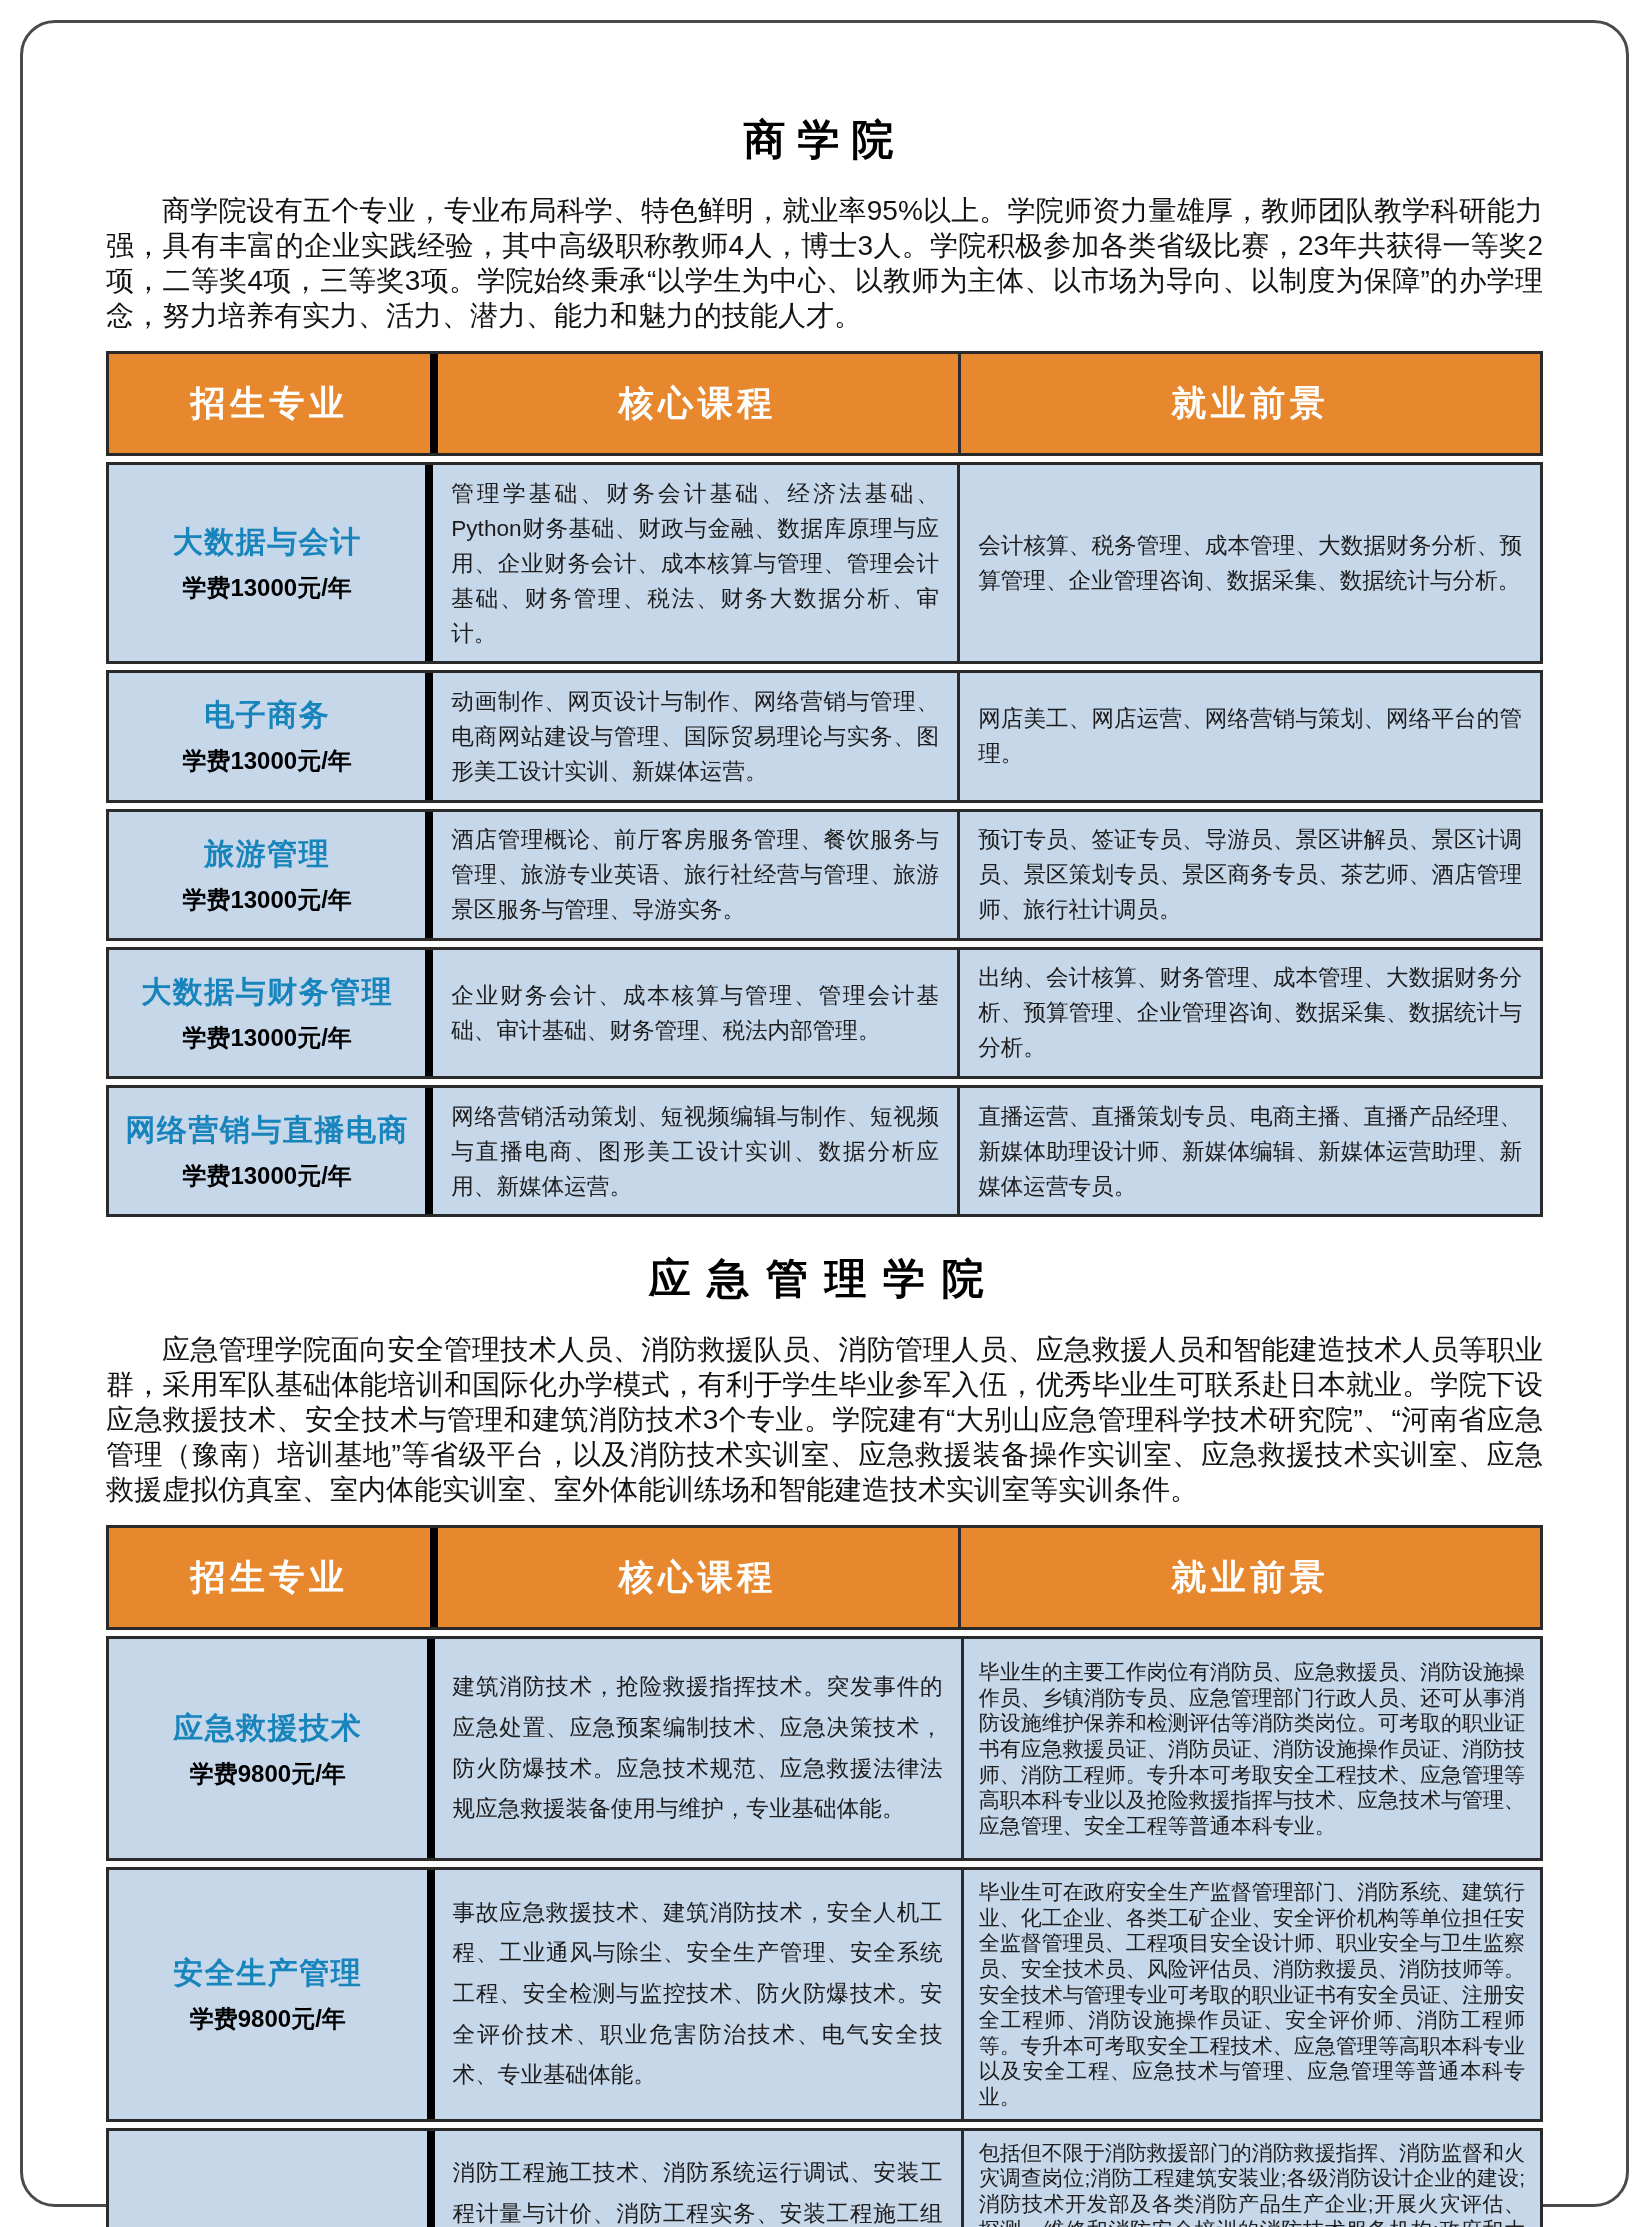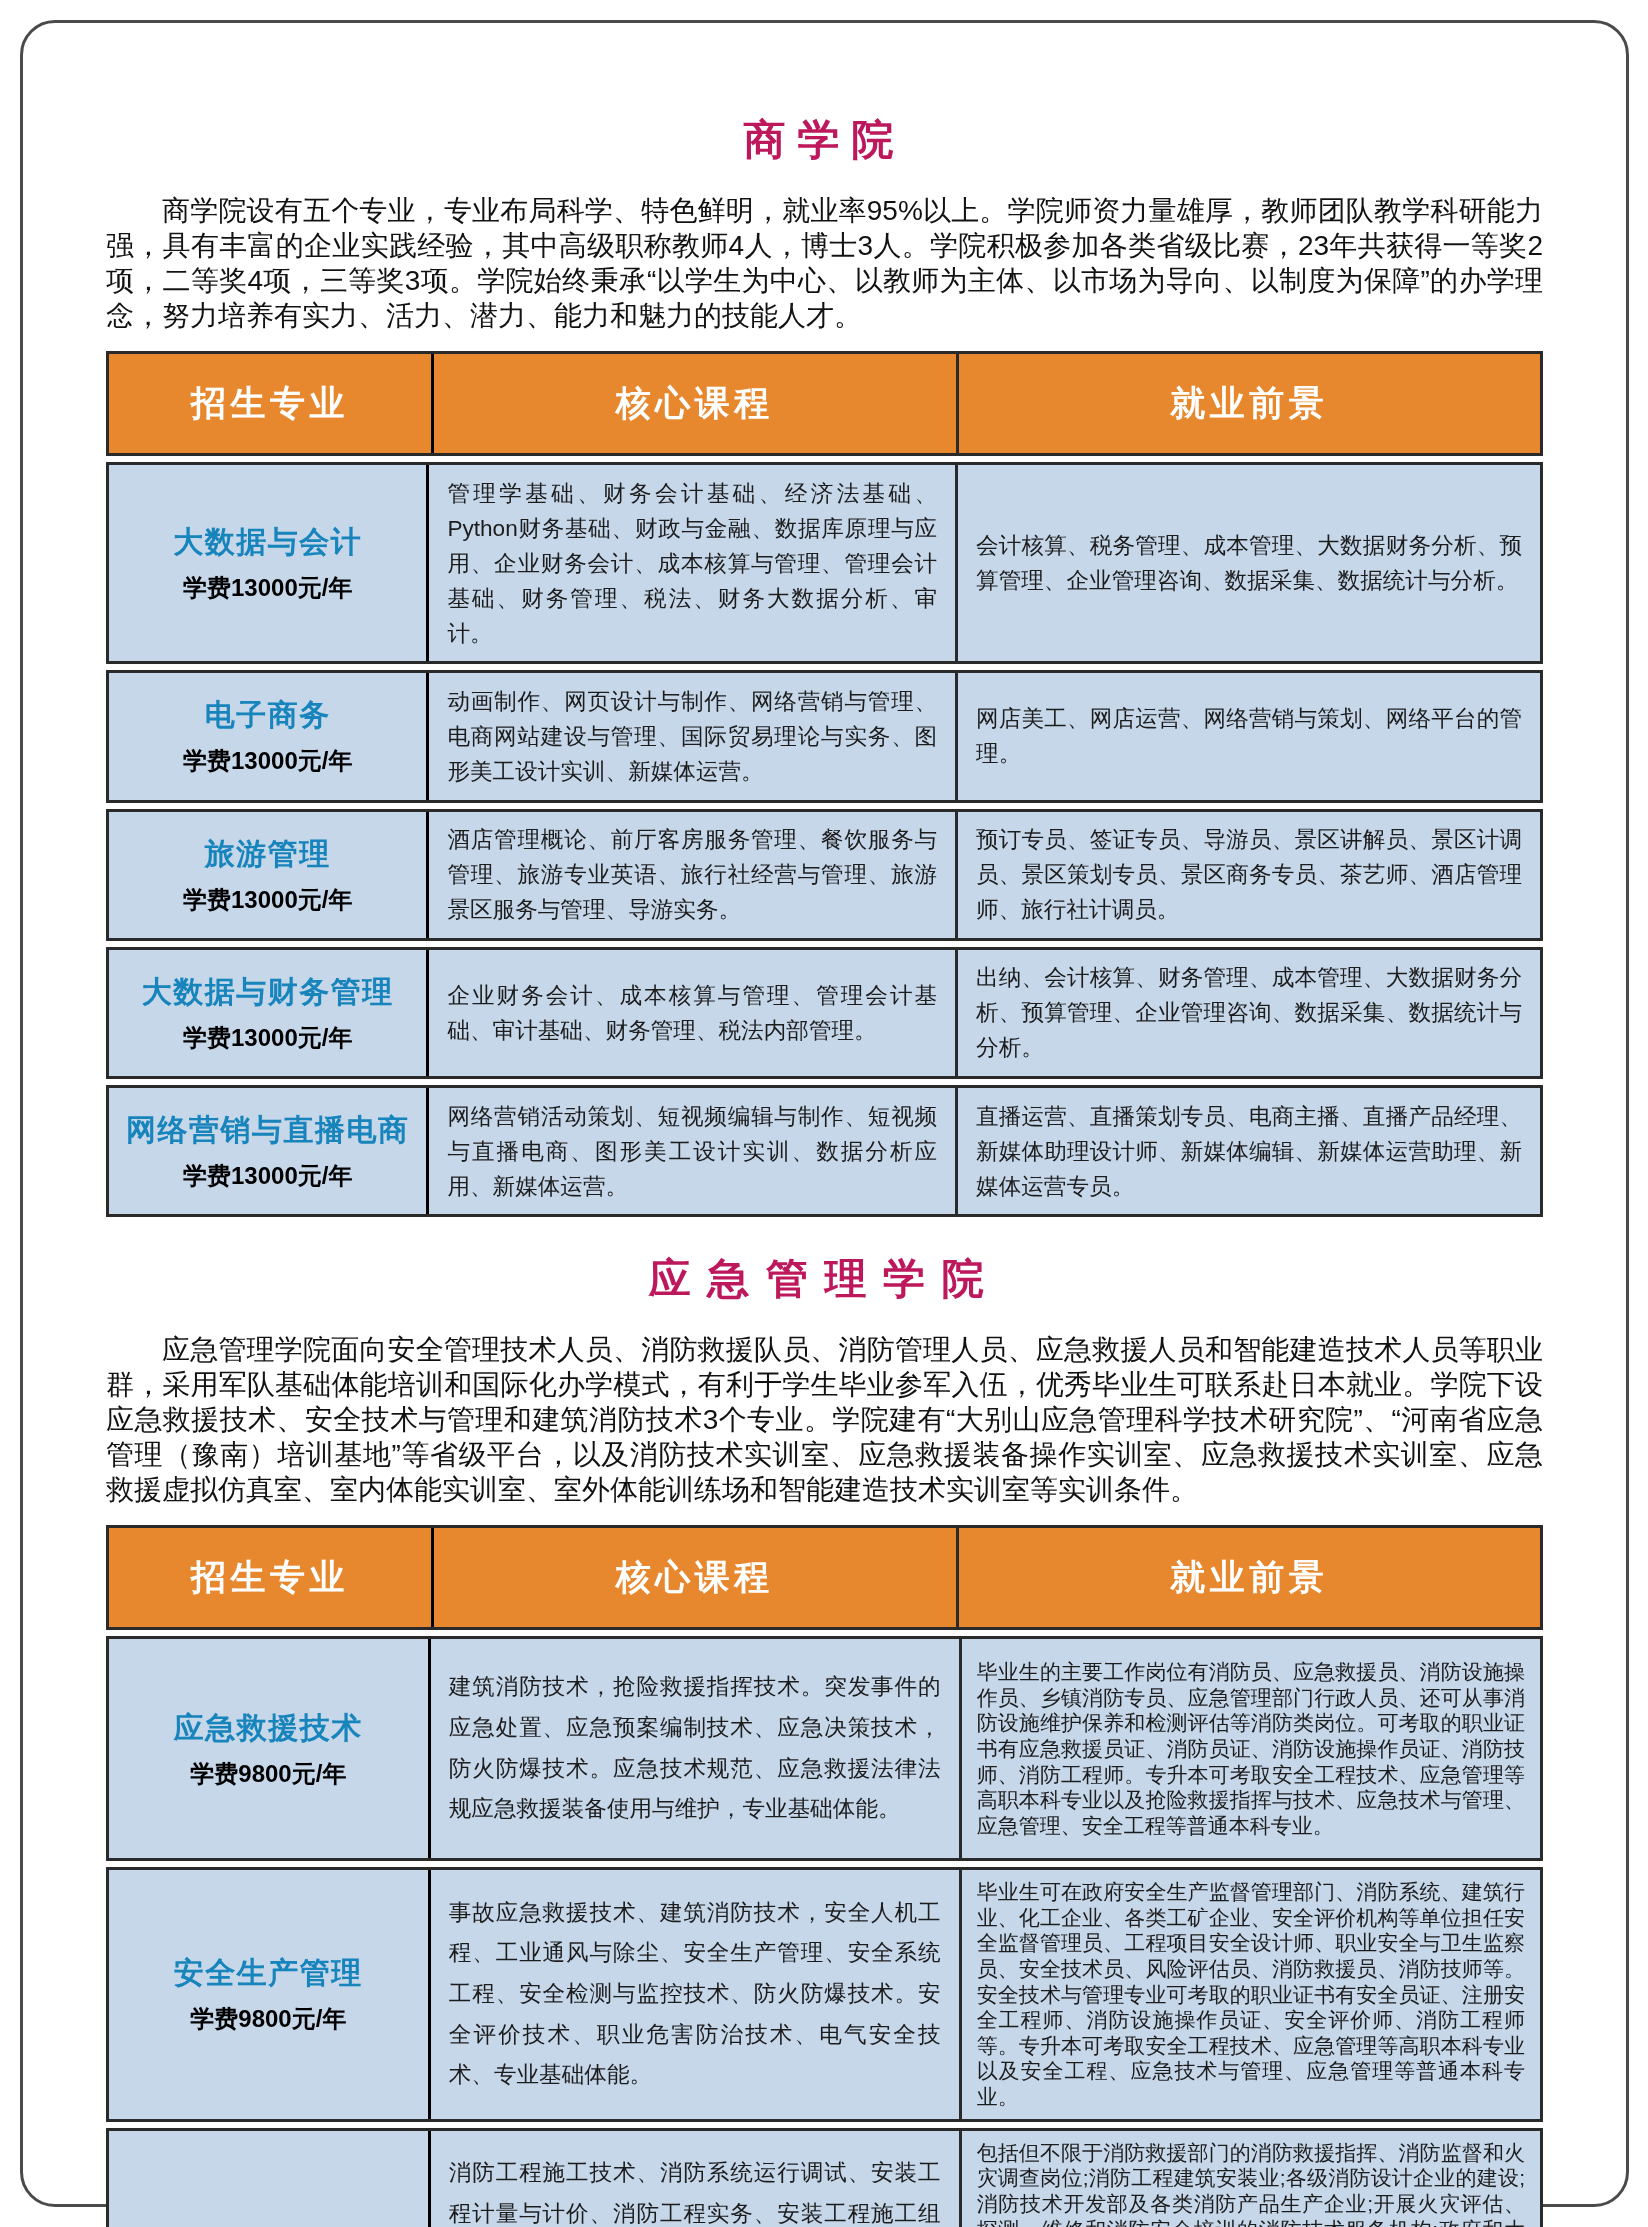--- a/index.html
+++ b/index.html
@@ -9,39 +9,39 @@
     color:#111111;
   }
   .page{width:1649px;height:2227px;position:relative;overflow:hidden;background:#ffffff;}
   .frame{
     position:absolute;left:19.6px;top:19.6px;right:19.6px;bottom:19.6px;
     border:3px solid #4a4a4a;border-radius:35px;pointer-events:none;
   }
   .content{position:relative;width:1437px;margin:0 auto;padding-top:113px;}
   .sec-title{
     margin:0;text-align:center;
-    font-size:42px;font-weight:bold;color:#be185d;
+    font-size:42px;font-weight:bold;color:#000000;
     letter-spacing:12px;line-height:54px;
   }
   .sec-title.wide{letter-spacing:16.6px;}
   .intro{
     margin:26px 0 0 0;
     font-size:28px;line-height:35px;color:#121212;
     text-align:justify;text-indent:2em;font-weight:500;
   }
   .table{margin-top:18px;}
   .row{
     display:flex;align-items:stretch;
     border:3px solid #2a2a2a;
     margin-bottom:6px;
     background:#C6D7EA;
   }
   .row.header{background:#E8882E;}
   .c1{width:22.6%;}
-  .c2{width:36.6%;border-left:3px solid #000000;}
+  .c2{width:36.6%;border-left:8px solid #000000;}
   .c3{width:40.8%;border-left:3px solid #2a2a2a;}
   .hcell{
     display:flex;align-items:center;justify-content:center;
     height:99px;
     color:#ffffff;font-size:35px;font-weight:bold;letter-spacing:4.5px;
   }
   .major-cell{
     display:flex;flex-direction:column;align-items:center;justify-content:center;
     text-align:center;padding:10.6px 7.5px;
   }

